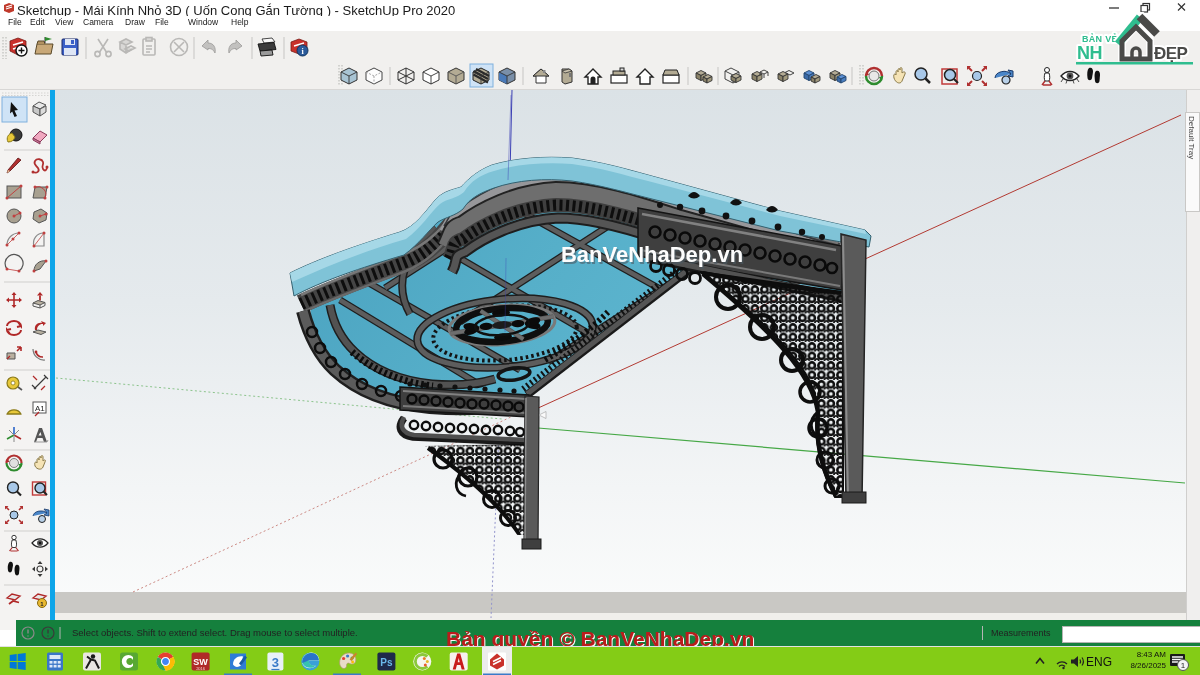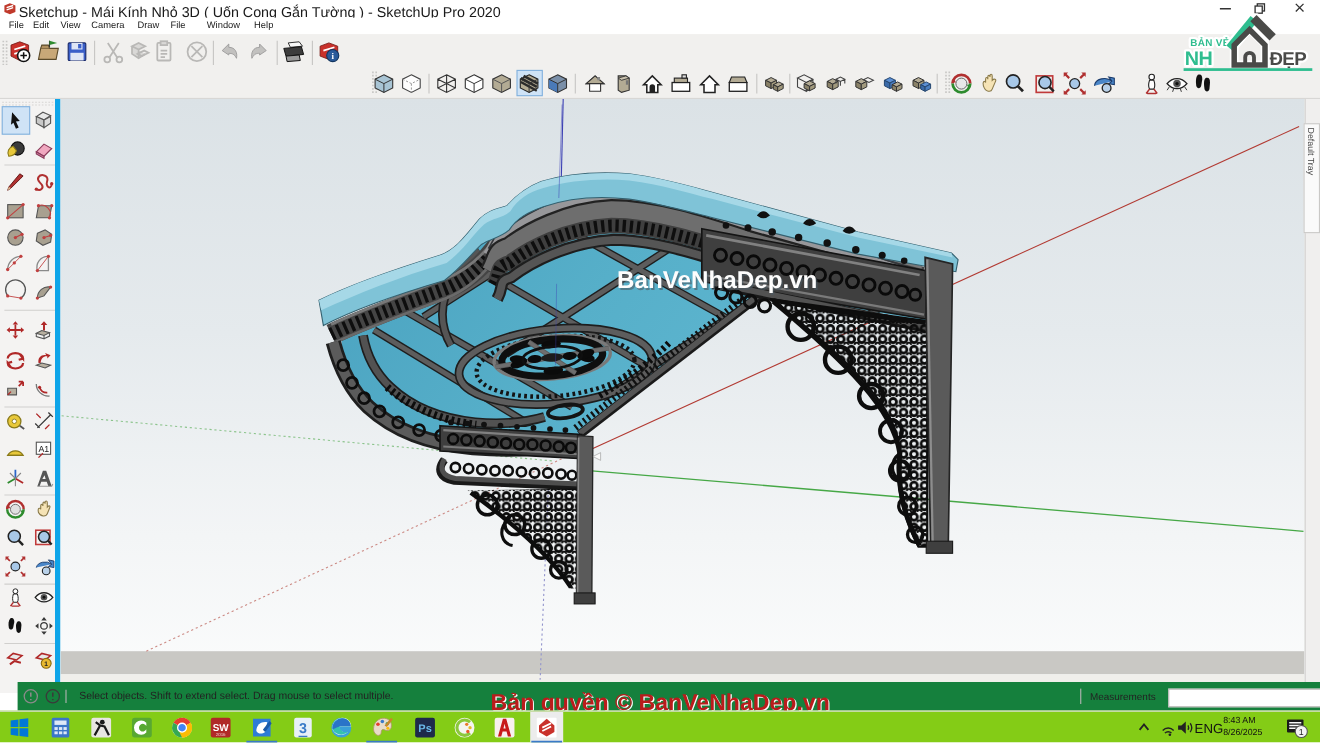--- a/index.html
+++ b/index.html
@@ -13,21 +13,21 @@
 #palette{left:0;top:90px;width:55px;height:540px;background:#f4f3f2;border-right:5px solid #0ea5e9}
 #tray{left:1186px;top:90px;width:14px;height:530px;background:#f0efee;border-left:1px solid #d0cfcd}
 #traytab{left:1185px;top:112px;width:15px;height:100px;background:#fafafa;border:1px solid #c9c8c6}
 #traytxt{left:1187px;top:116px;font-size:8px;color:#444;writing-mode:vertical-rl}
 #statusbar{left:16px;top:620px;width:1200px;height:26px;background:#15803d}
 #statustext{left:56px;top:7px;font-size:9.5px;color:#222}
 #measuretxt{left:975px;top:8px;font-size:9px;color:#222}
 #measurebox{left:1046px;top:6px;width:148px;height:17px;background:#fff;border:1px solid #b5b4b2}
 #bigwm{left:446px;top:627px;font-size:21px;font-weight:bold;color:#b91c1c;text-shadow:1px 1px 0 #fcfcfc}
 #taskbar{left:0;top:646px;width:1200px;height:29px;background:#84cc16;border-top:1px solid #e2e2e2}
-#clock{left:1112px;top:649px;width:54px;font-size:8px;color:#111;text-align:left;line-height:11px}
+#clock{left:1112px;top:649px;width:54px;font-size:8px;color:#111;text-align:right;line-height:11px}
 #eng{left:1086px;top:655px;font-size:12px;color:#111}
 </style></head>
 <body>
 <div class="abs" id="titlebar">
   <svg class="abs" style="left:3px;top:2px" width="12" height="12" viewBox="0 0 12 12">
       <path d="M1,3 L6,1 L11,3 L11,9 L6,11 L1,9 Z" fill="#c0392b"></path>
       <path d="M3,5 L9,3 M3,7 L9,5" stroke="#fff" stroke-width="1.2"></path>
     </svg>
   <div class="abs" id="title-text">Sketchup - Mái Kính Nhỏ 3D ( Uốn Cong Gắn Tường ) - SketchUp Pro 2020</div>
   <svg class="abs" style="left:1105px;top:0" width="90" height="14" viewBox="0 0 90 14">

